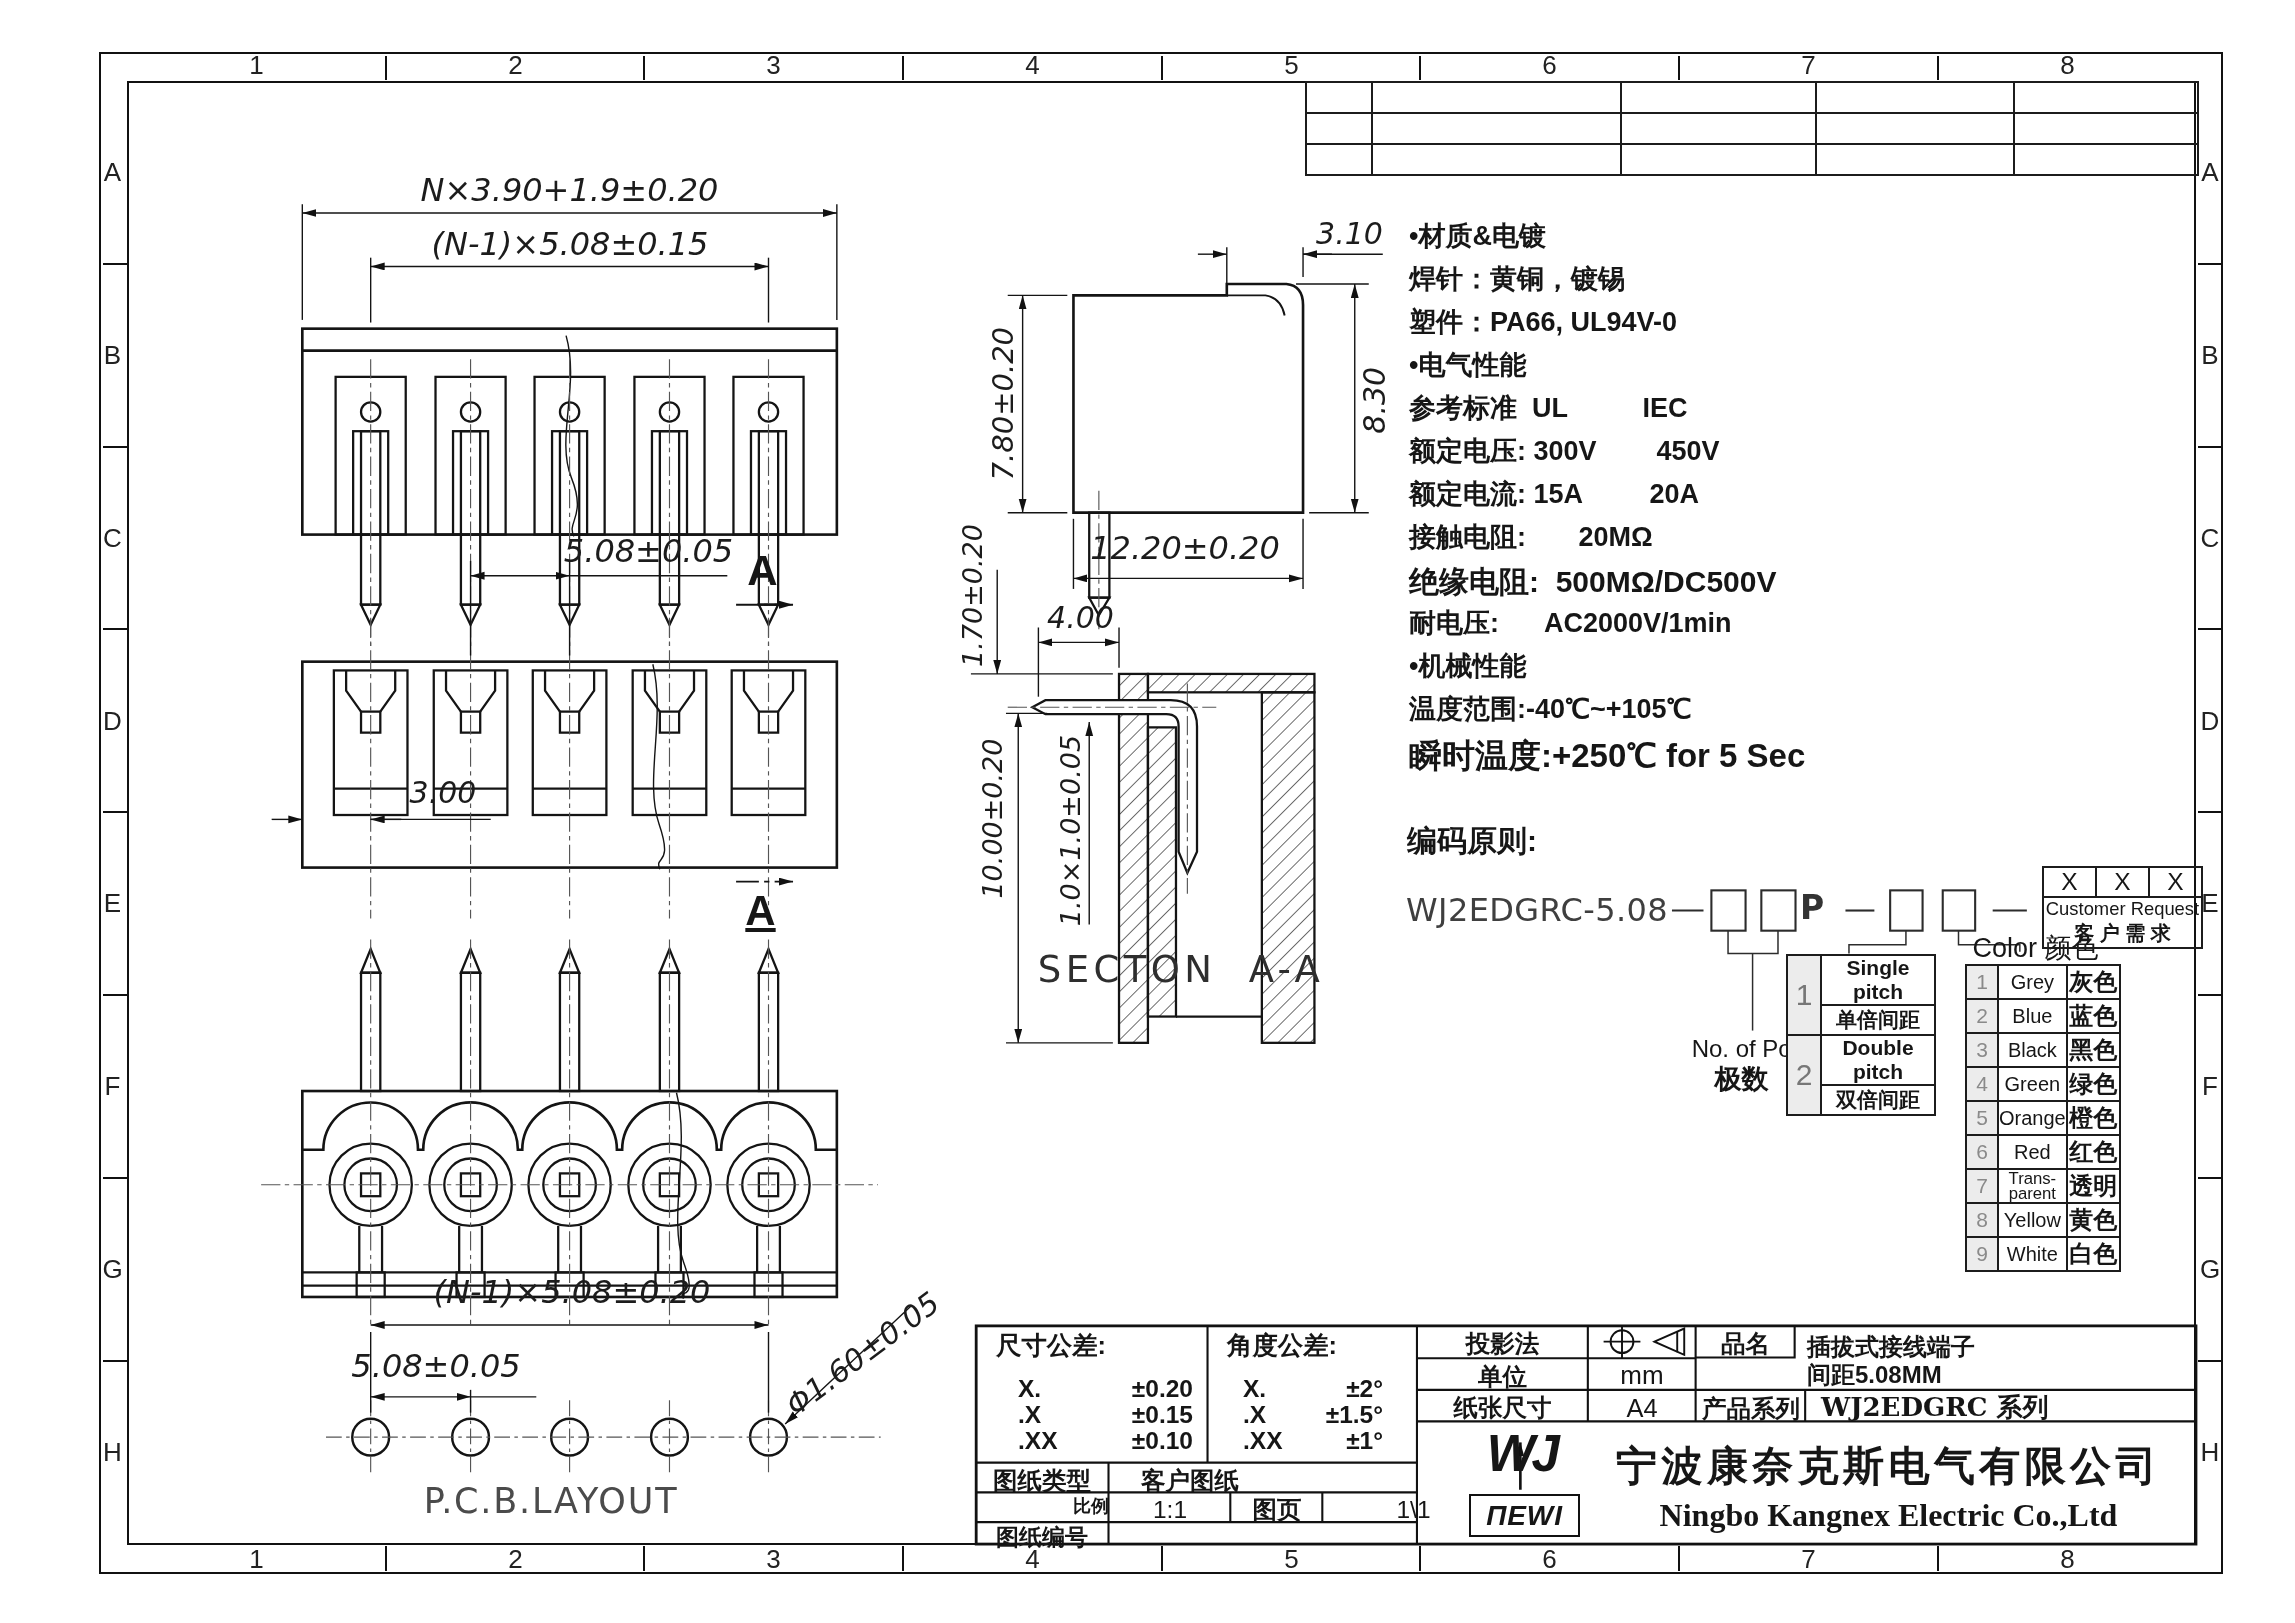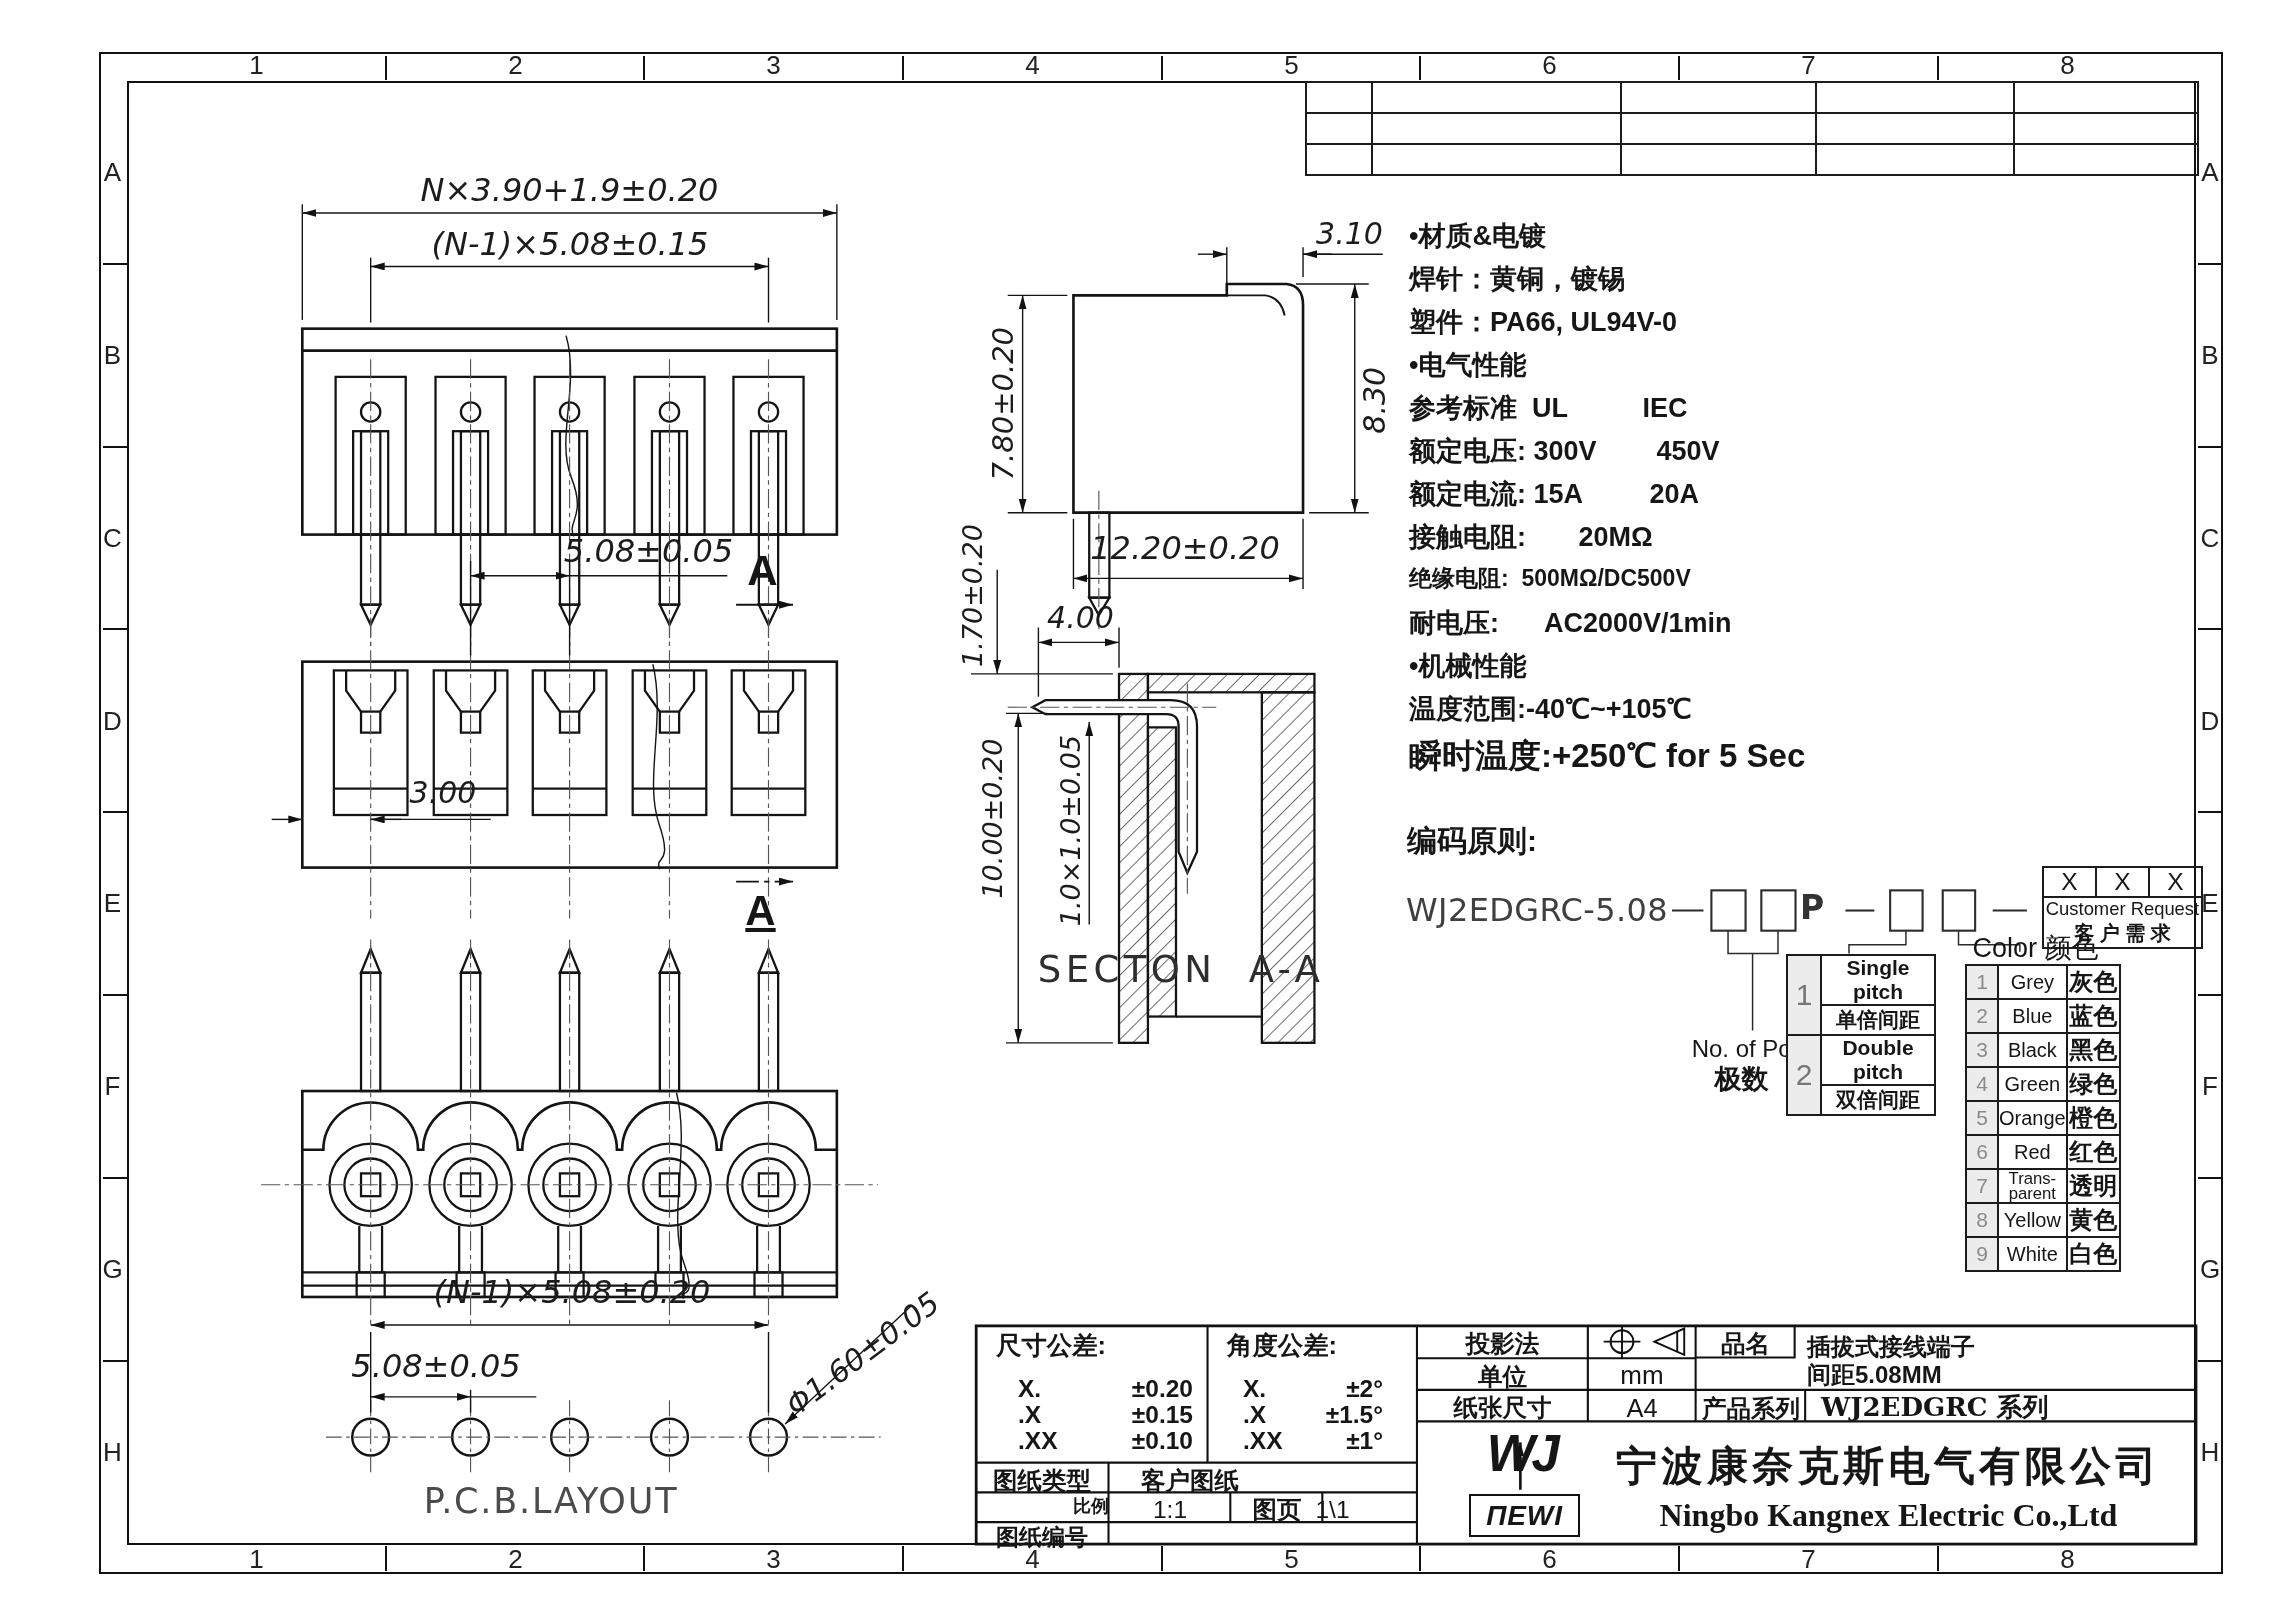--- a/index.html
+++ b/index.html
@@ -437,21 +437,21 @@
 
   <div class="t" style="left:1409px;top:221px;">
     <div style="height:43px;font-size:27px;font-weight:600;white-space:pre">•材质&amp;电镀</div>
     <div style="height:43px;font-size:27px;font-weight:600;white-space:pre">焊针：黄铜，镀锡</div>
     <div style="height:43px;font-size:27px;font-weight:600;white-space:pre">塑件：PA66, UL94V-0</div>
     <div style="height:43px;font-size:27px;font-weight:600;white-space:pre">•电气性能</div>
     <div style="height:43px;font-size:27px;font-weight:600;white-space:pre">参考标准  UL          IEC</div>
     <div style="height:43px;font-size:27px;font-weight:600;white-space:pre">额定电压: 300V        450V</div>
     <div style="height:43px;font-size:27px;font-weight:600;white-space:pre">额定电流: 15A         20A</div>
     <div style="height:43px;font-size:27px;font-weight:600;white-space:pre">接触电阻:       20MΩ</div>
-    <div style="height:43px;font-size:23px;font-weight:600;white-space:pre">绝缘电阻:  500MΩ/DC500V</div>
+    <div style="height:43px;font-size:30px;font-weight:600;white-space:pre">绝缘电阻:  500MΩ/DC500V</div>
     <div style="height:43px;font-size:27px;font-weight:600;white-space:pre">耐电压:      AC2000V/1min</div>
     <div style="height:43px;font-size:27px;font-weight:600;white-space:pre">•机械性能</div>
     <div style="height:43px;font-size:27px;font-weight:600;white-space:pre">温度范围:-40℃~+105℃</div>
     <div style="height:43px;font-size:33px;font-weight:600;white-space:pre">瞬时温度:+250℃ for 5 Sec</div>
   </div>
 
   <div class="t dim ctr" style="left:368px;top:172px;width:403px;font-size:32px">N×3.90+1.9±0.20</div>
   <div class="t dim ctr" style="left:377px;top:226px;width:386px;font-size:32px">(N-1)×5.08±0.15</div>
   <div class="t dim ctr" style="left:539px;top:533px;width:219px;font-size:32px">5.08±0.05</div>
   <div class="t dim ctr" style="left:388px;top:776px;width:110px;font-size:30px">3.00</div>
@@ -595,21 +595,21 @@
         <span>.XX</span>
         <span>±1°</span>
       </div>
   </div>
 
   <div class="t ctr" style="left:976px;top:1467px;width:132px;font-size:24.5px;font-weight:700">图纸类型</div>
   <div class="t" style="left:1141px;top:1467px;font-size:24.5px;font-weight:700">客户图纸</div>
   <div class="t ctr" style="left:1025px;top:1496px;width:132px;font-size:18px;font-weight:700">比例</div>
   <div class="t ctr" style="left:1109px;top:1496px;width:122px;font-size:24.5px">1:1</div>
   <div class="t ctr" style="left:1231px;top:1496px;width:92px;font-size:24.5px;font-weight:700">图页</div>
-  <div class="t ctr" style="left:1277px;top:1496px;width:111px;font-size:24.5px">1\1</div>
+  <div class="t ctr" style="left:1358px;top:1496px;width:111px;font-size:24.5px">1\1</div>
   <div class="t ctr" style="left:976px;top:1524px;width:132px;font-size:23px;font-weight:700">图纸编号</div>
   <div class="t" style="left:1131px;top:1524px;font-size:23px"></div>
 
   <div class="t ctr" style="left:1417px;top:1330px;width:171px;font-size:24.5px;font-weight:700">投影法</div>
   <div class="t ctr" style="left:1417px;top:1363px;width:171px;font-size:24.5px;font-weight:700">单位</div>
   <div class="t ctr" style="left:1588px;top:1361px;width:108px;font-size:26px">mm</div>
   <div class="t ctr" style="left:1417px;top:1394px;width:171px;font-size:24.5px;font-weight:700">纸张尺寸</div>
   <div class="t ctr" style="left:1588px;top:1394px;width:108px;font-size:25.4px">A4</div>
   <div class="t ctr" style="left:1696px;top:1330px;width:99px;font-size:24.5px;font-weight:700">品名</div>
   <div class="t" style="left:1807px;top:1333px;font-size:24px;font-weight:700">插拔式接线端子</div>

